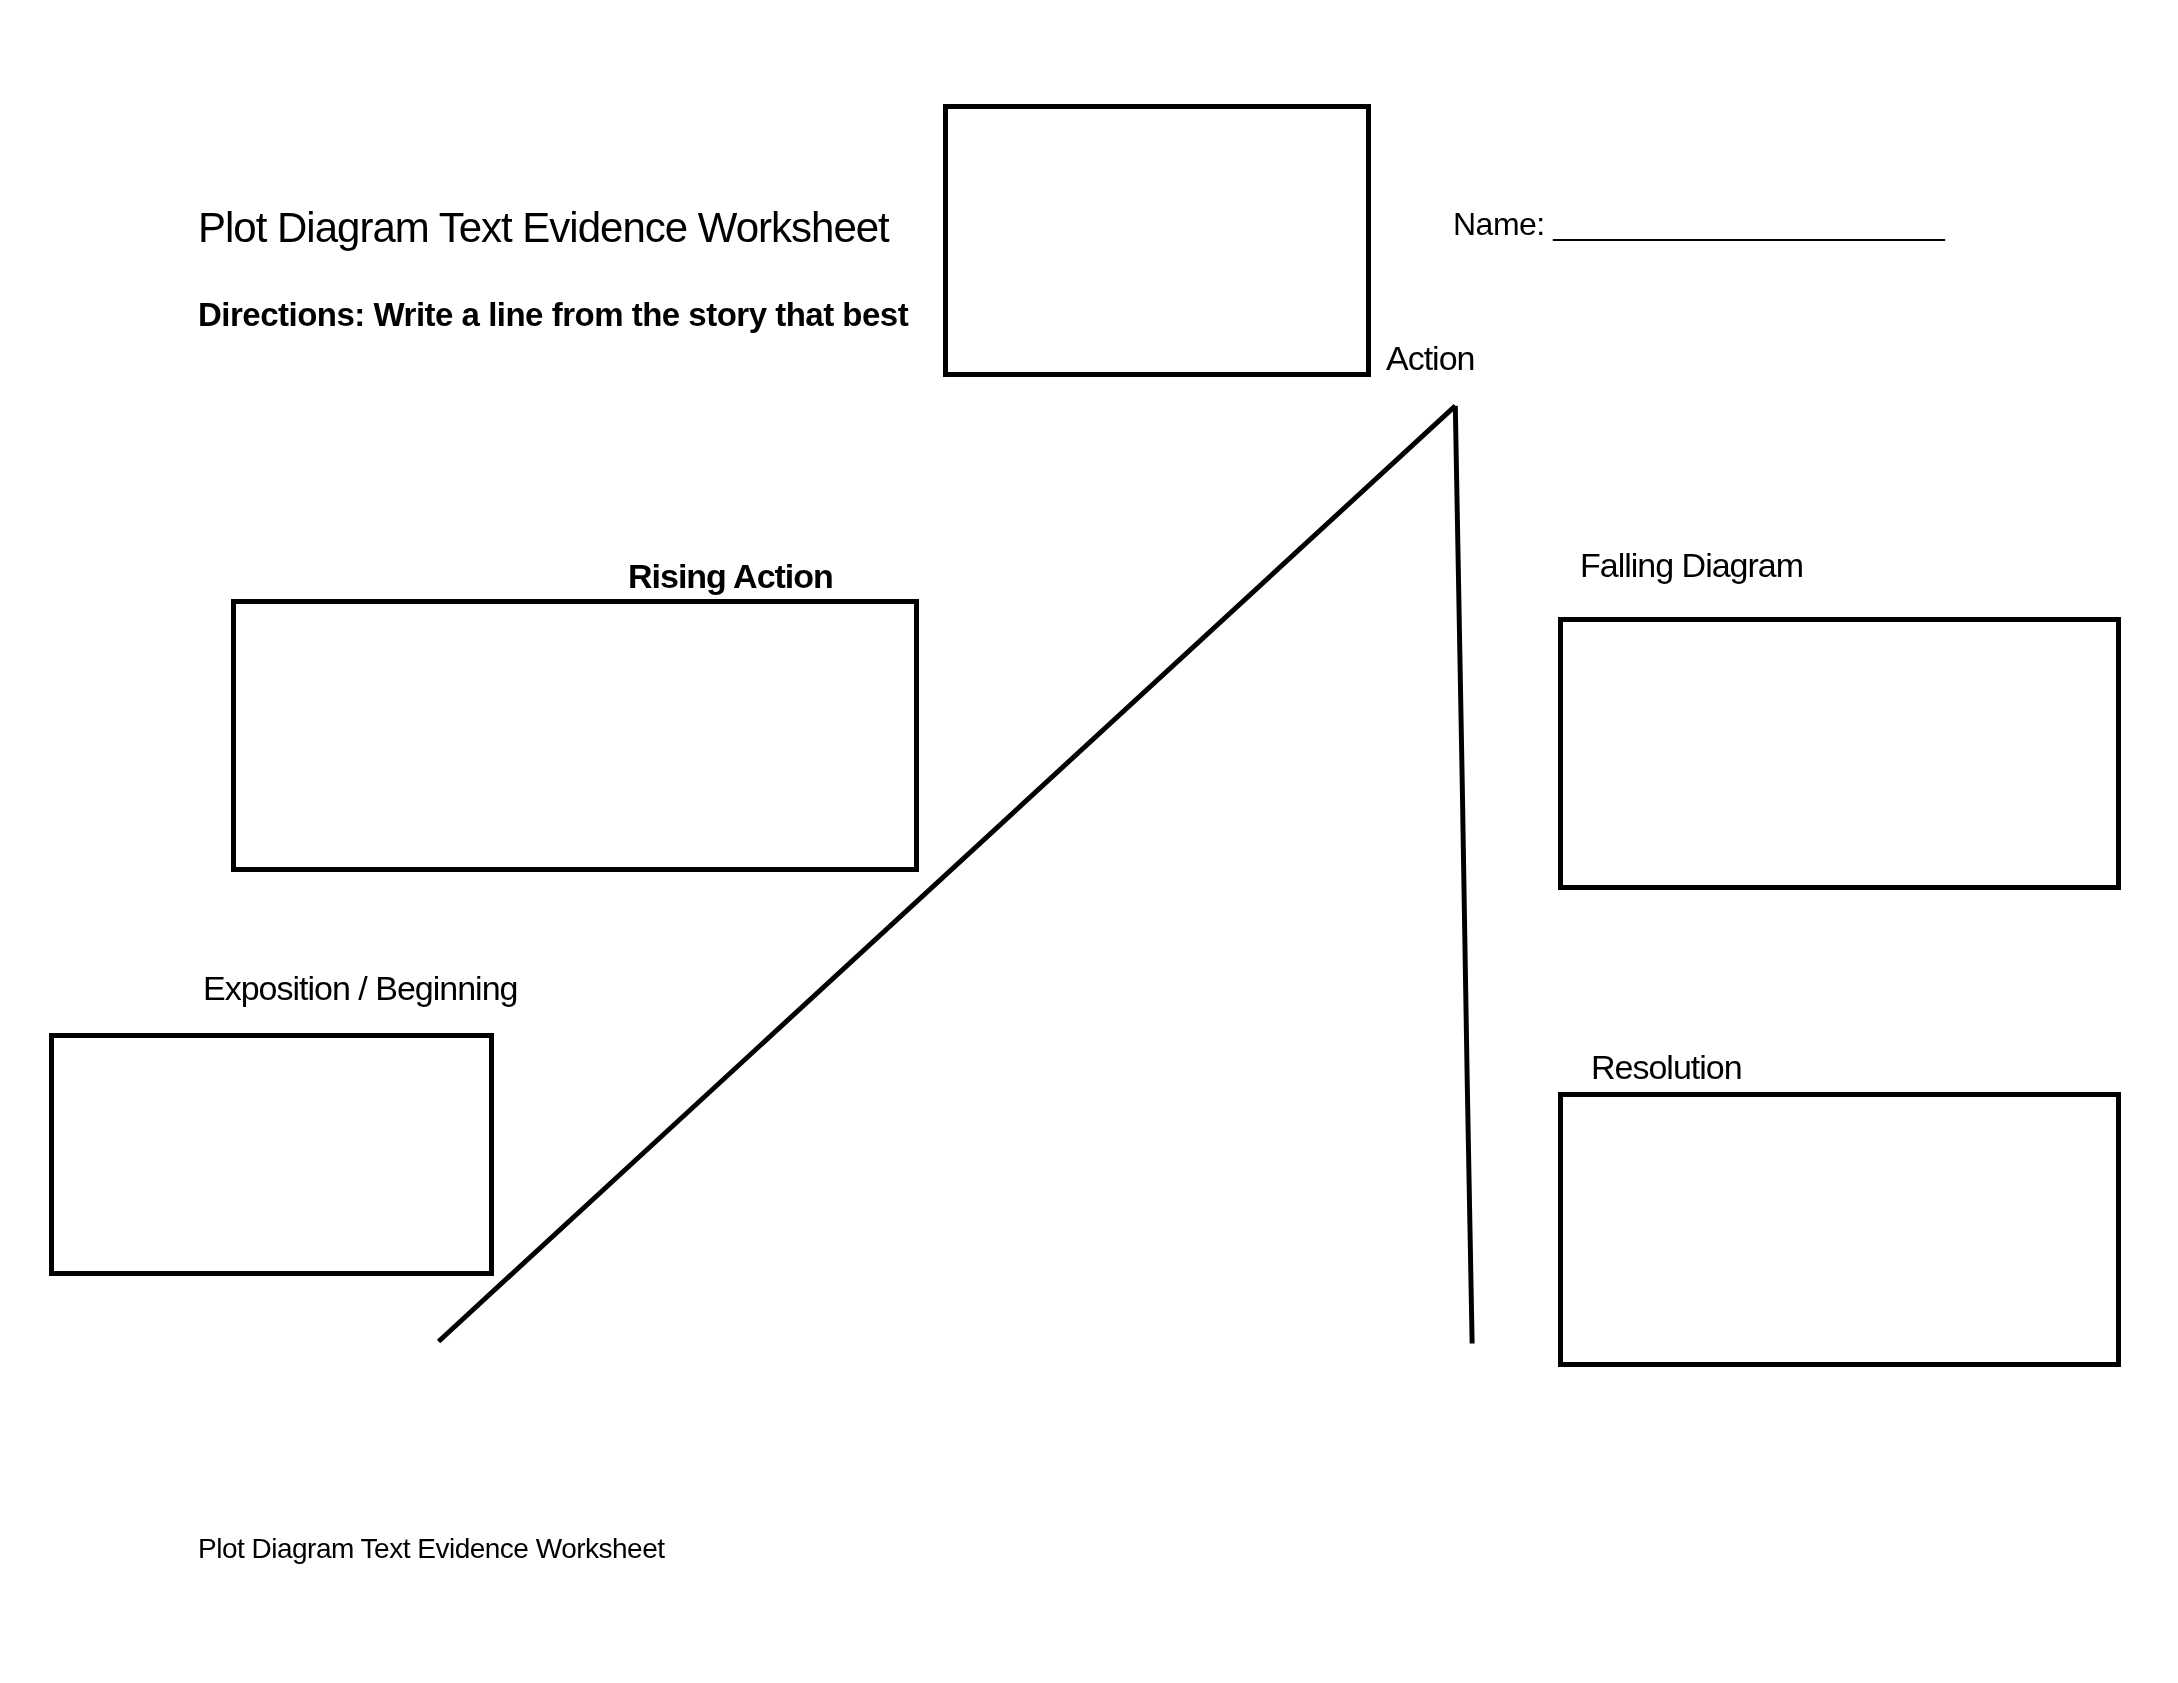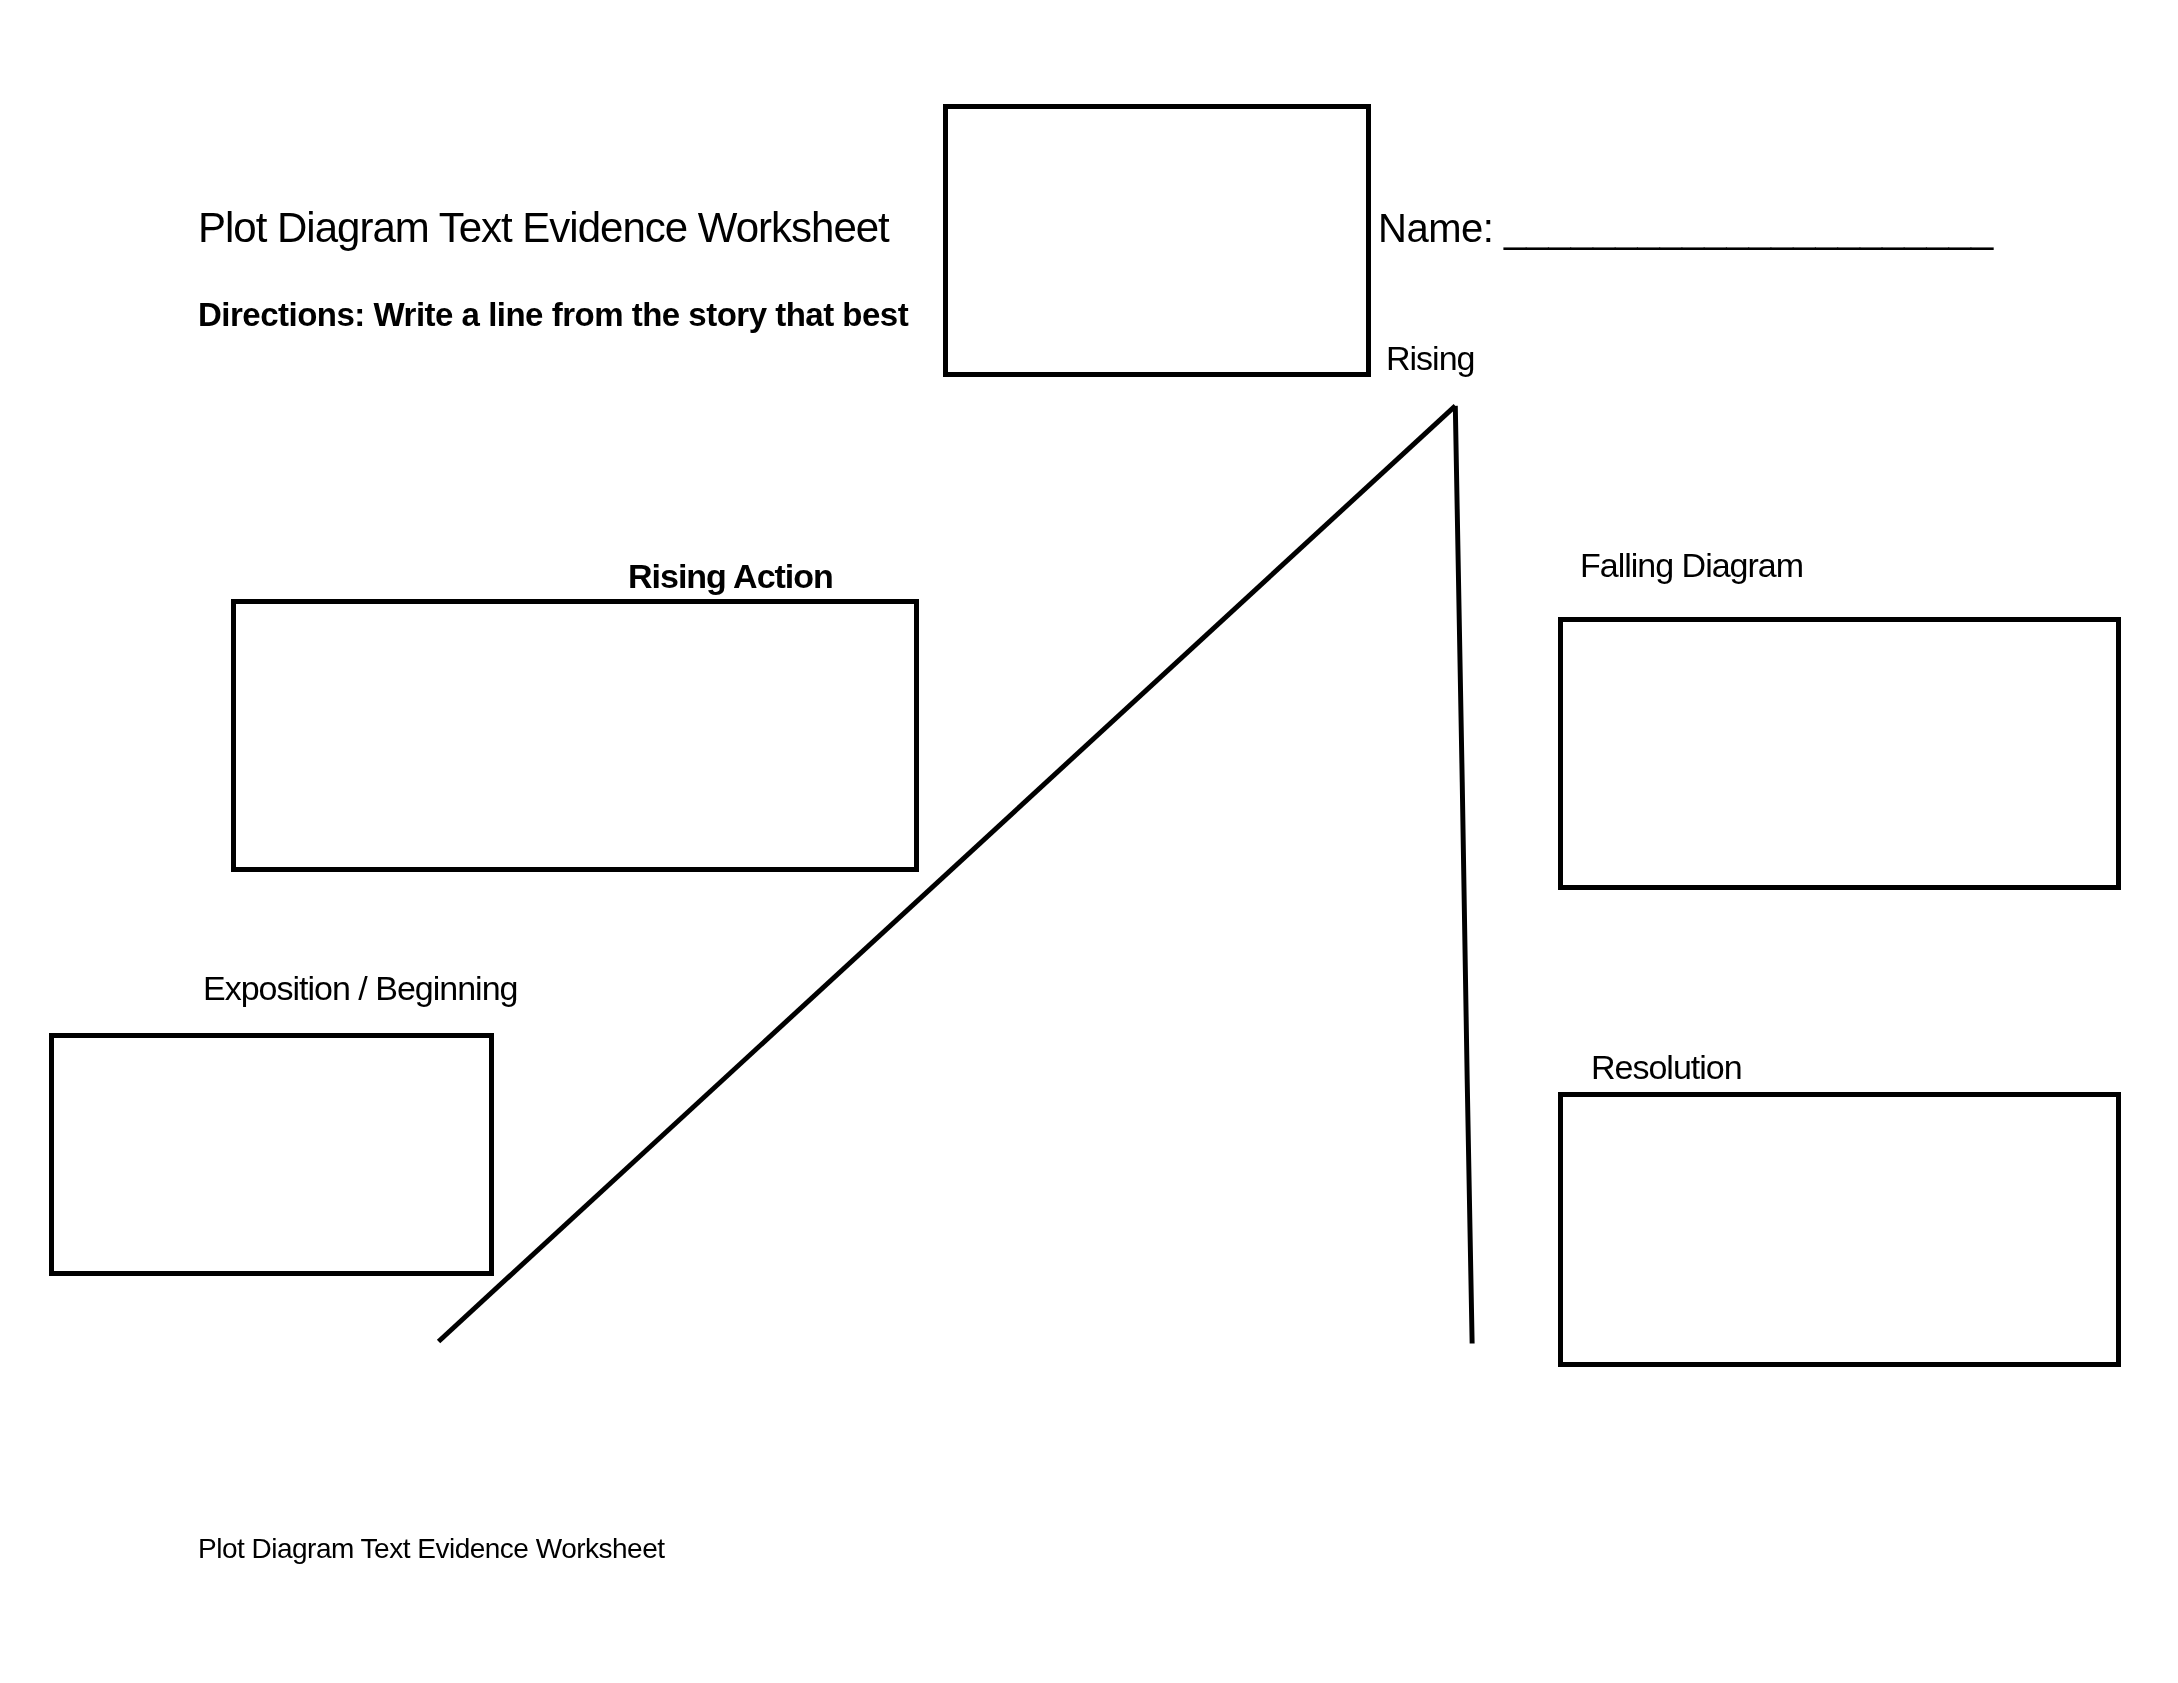--- a/index.html
+++ b/index.html
@@ -12,22 +12,22 @@
     font-family: "Liberation Sans", sans-serif;
     overflow: hidden;
   }
   .abs { position: absolute; white-space: nowrap; text-align: center; }
 
   .title {
     left: 198px; top: 204px;
     font-size: 42px; letter-spacing: -1px;
   }
   .name-row {
-    left: 1378px; top: 206px;
-    font-size: 40px; letter-spacing: -0.5px;
+    left: 1453px; top: 206px;
+    font-size: 32px; letter-spacing: -0.5px;
   }
   .name-blank { letter-spacing: 0; }
   .directions {
     left: 198px; top: 289px;
     font-size: 33px; font-weight: bold; letter-spacing: -0.5px;
     line-height: 51px; white-space: nowrap;
   }
   .part-label {
     font-size: 34px; letter-spacing: -1px;
   }
@@ -70,21 +70,21 @@
 
   <div class="abs directions">
     <div>Directions: Write a line from the story that best</div>
   </div>
 
   <svg class="plot-lines" width="2178" height="1683" viewBox="0 0 2200 1700">
     <polyline points="443,1355 1470,410" fill="none" stroke="#000000" stroke-width="5"></polyline>
     <polyline points="1470,410 1477,790 1482,1090 1487,1357" fill="none" stroke="#000000" stroke-width="5"></polyline>
   </svg>
 
-  <div class="abs part-label lbl-climax">Rising</div>
+  <div class="abs part-label lbl-climax">Action</div>
   <div class="abs part-label lbl-rising">Rising Action</div>
   <div class="abs part-label lbl-falling">Falling Diagram</div>
   <div class="abs part-label lbl-exposition">Exposition / Beginning</div>
   <div class="abs part-label lbl-resolution">Resolution</div>
 
   <div class="box box-climax"></div>
   <div class="box box-rising"></div>
   <div class="box box-falling"></div>
   <div class="box box-exposition"></div>
   <div class="box box-resolution"></div>

